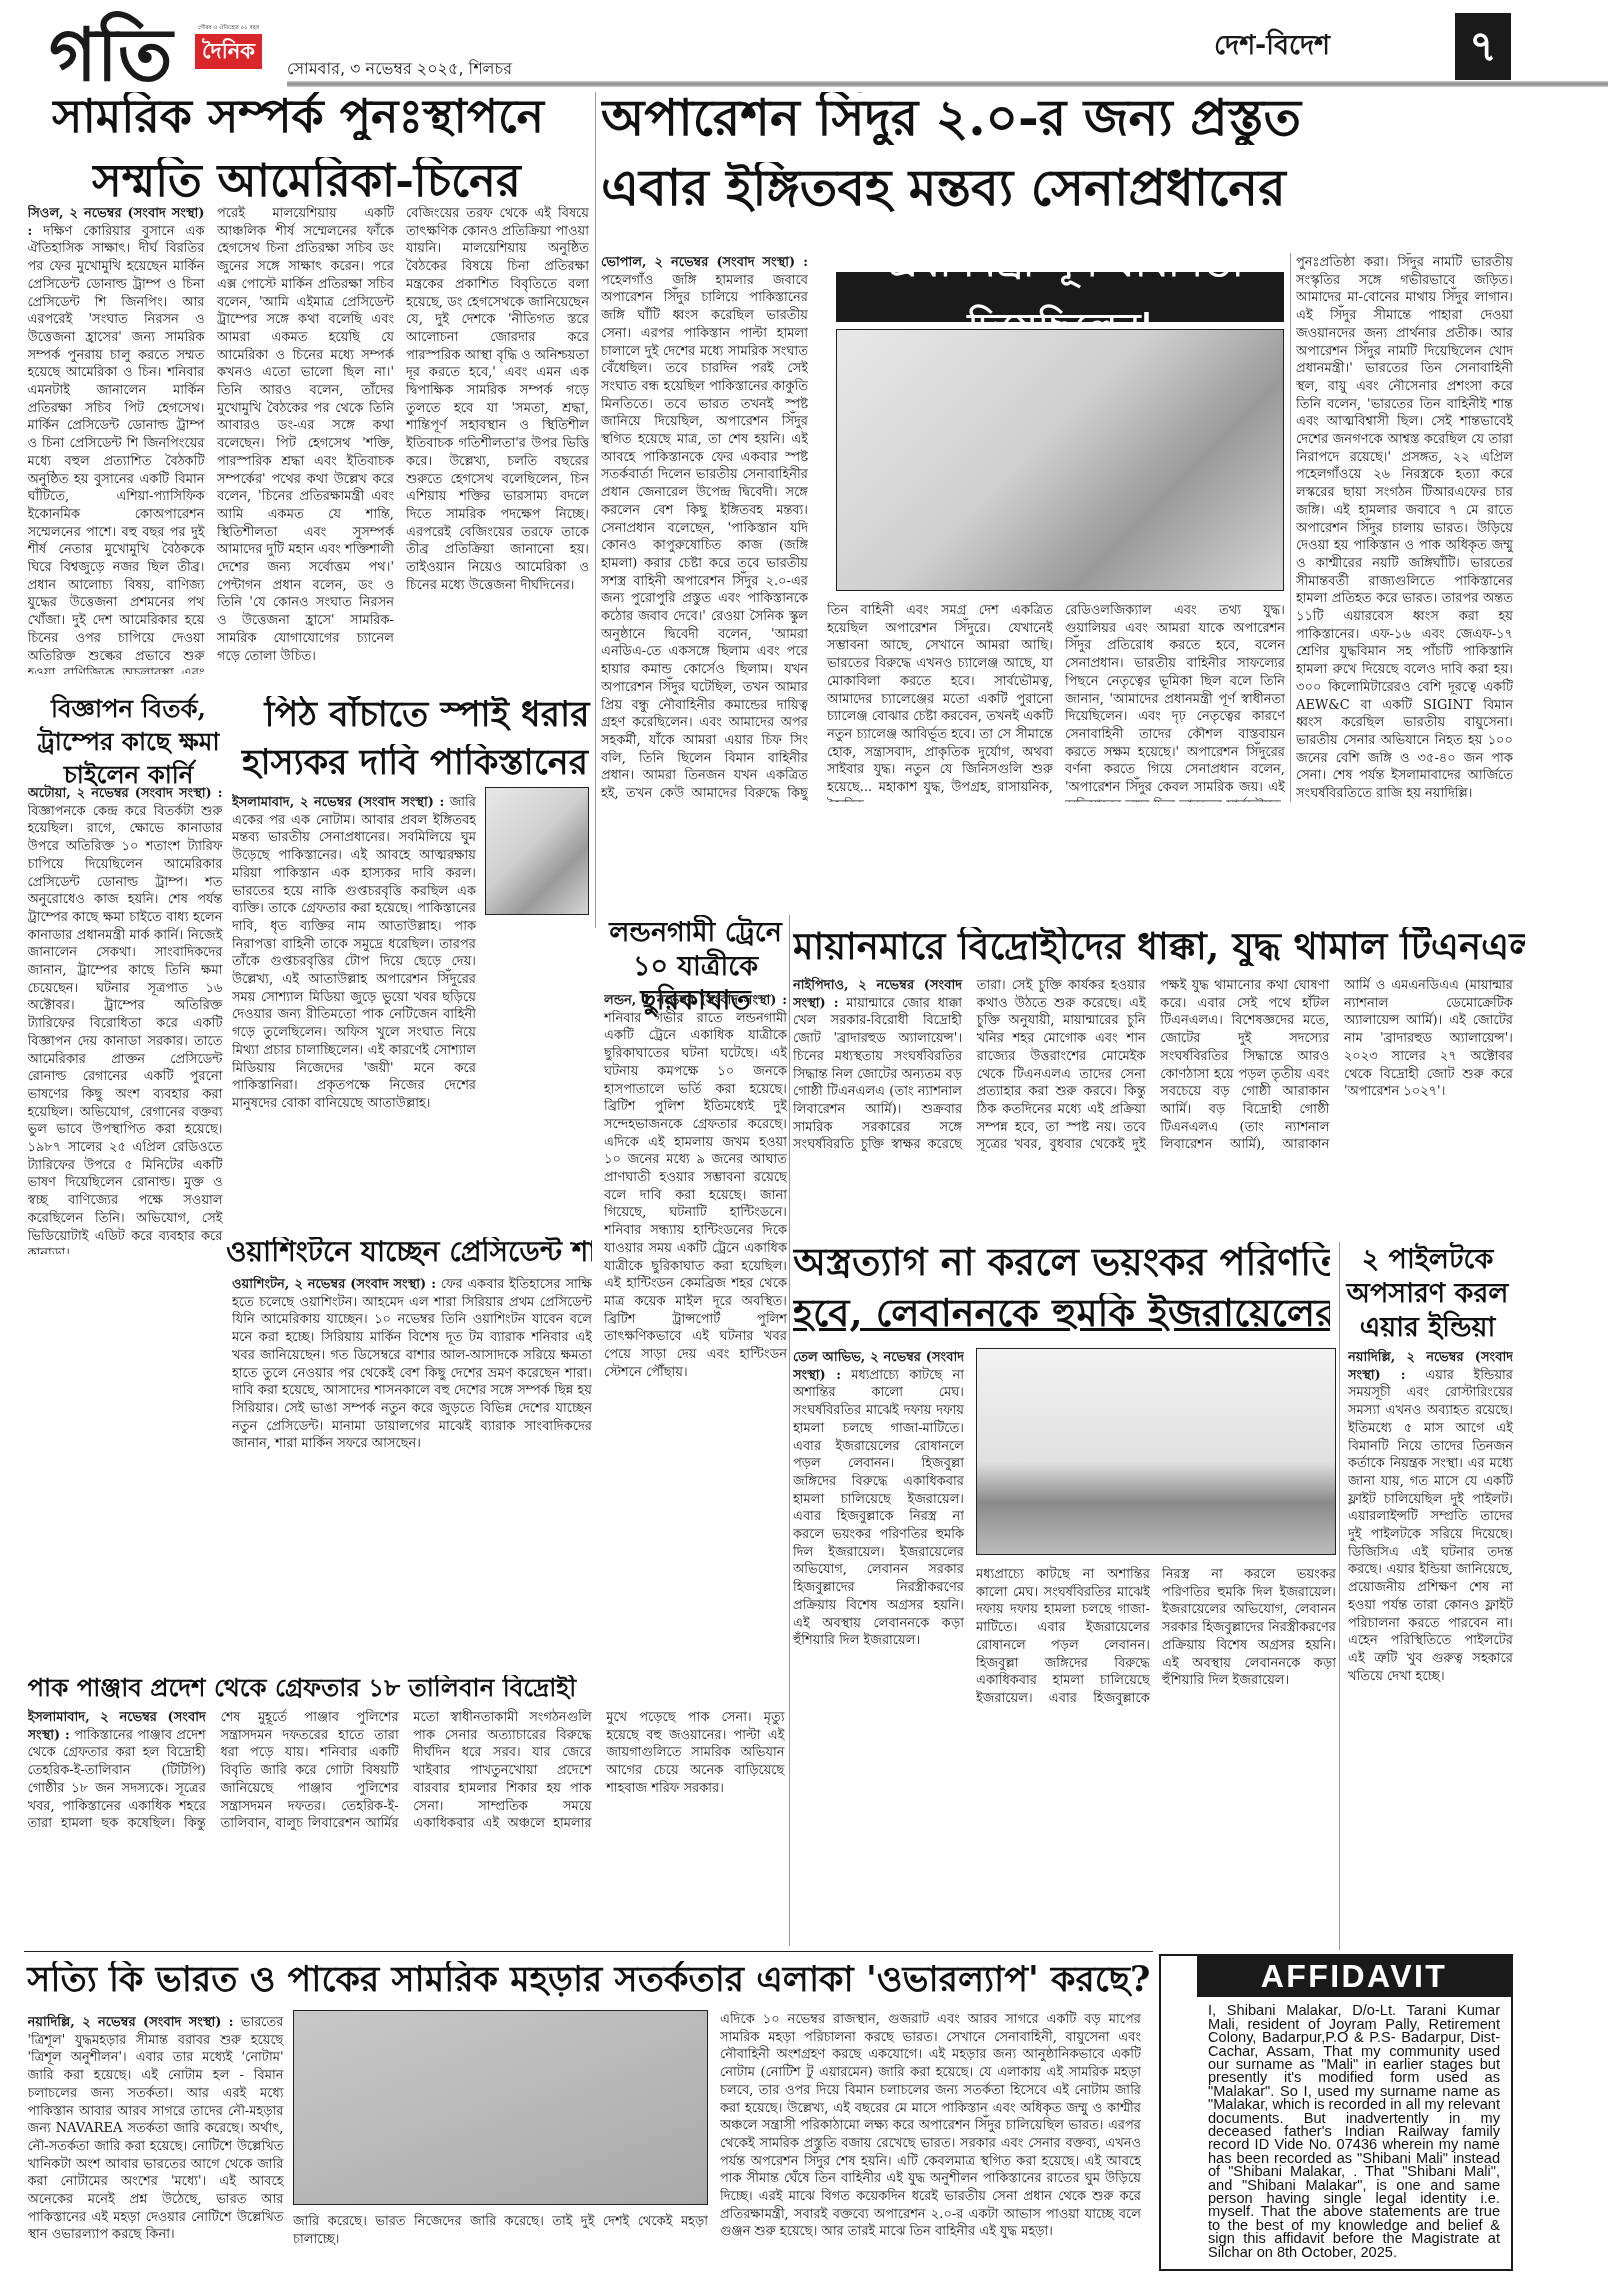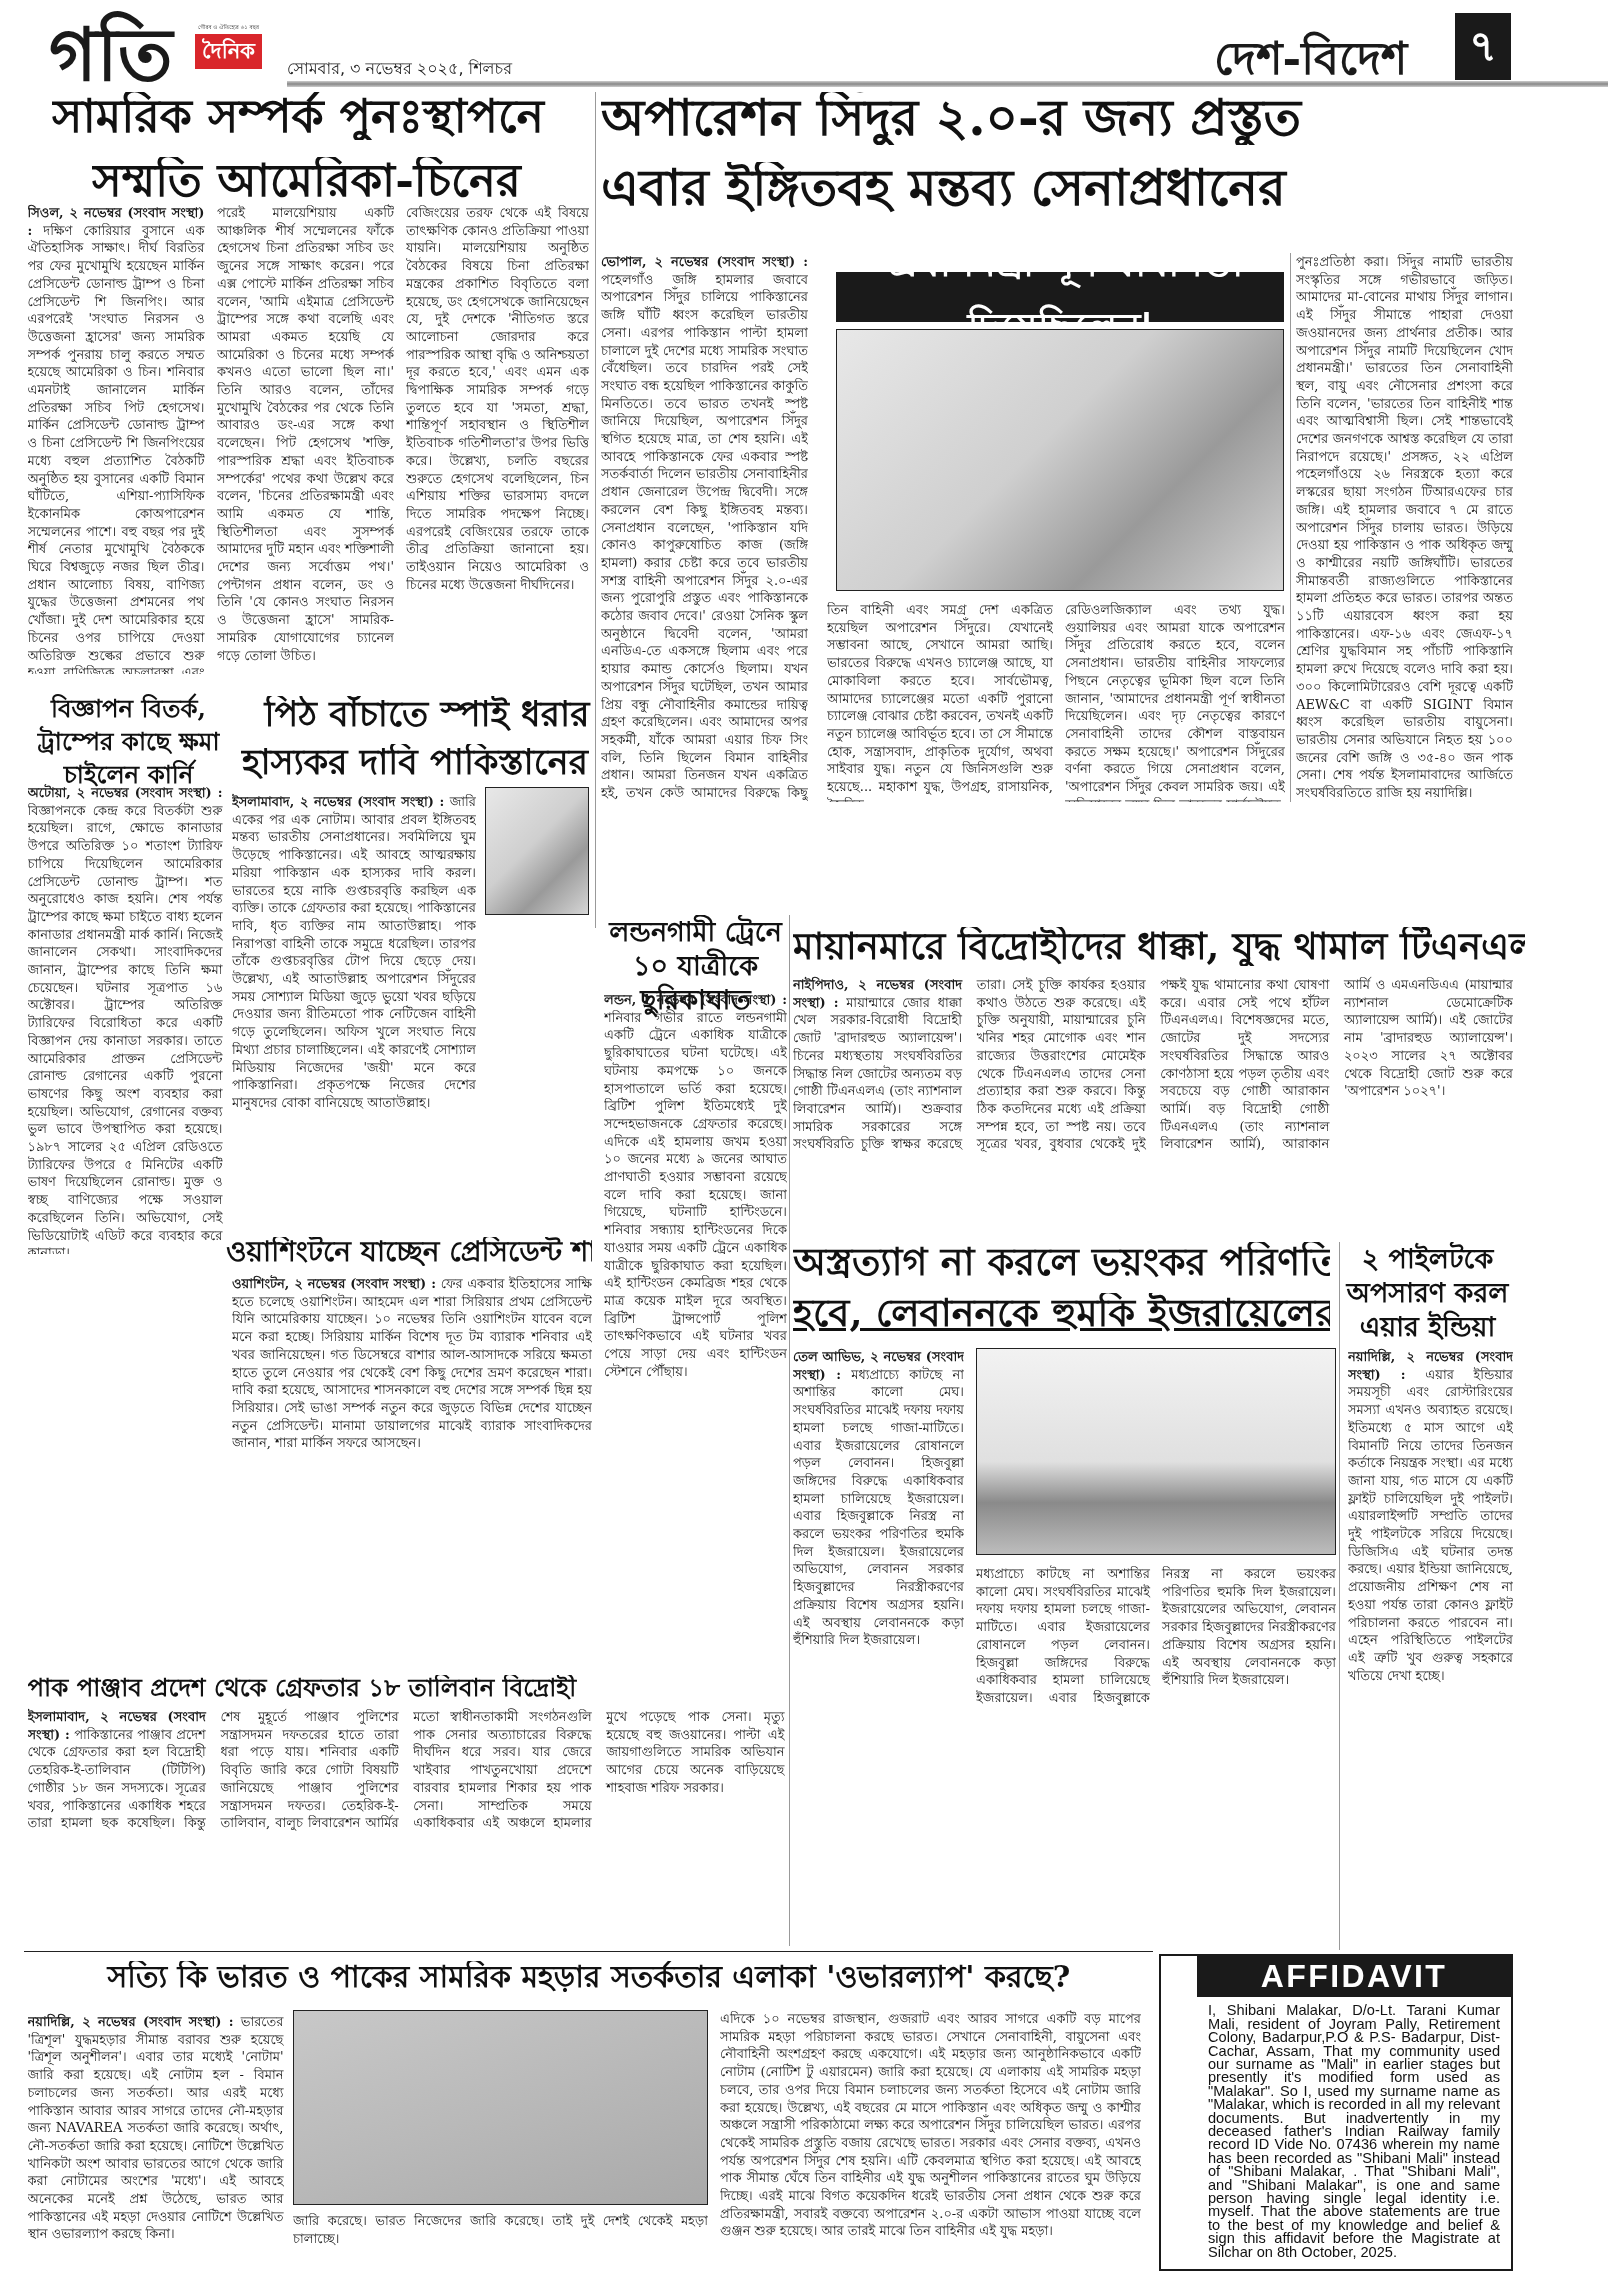--- a/index.html
+++ b/index.html
@@ -7,21 +7,21 @@
     width: 1618px; height: 2273px; background: #ffffff; color: #111;
     font-family: "DejaVu Sans", sans-serif; position: relative; overflow: hidden;
   }
   .abs { position: absolute; }
   .masthead-logo { left: 49px; top: 18.3px; font-size: 73px; font-weight: bold; line-height: 1; color: #1a1a1a; font-family: "DejaVu Serif", serif; }
   .dainik-box { left: 195px; top: 24.4px; width: 67px; height: 61px; background: #fff; }
   .dainik-top { font-size: 5.5px; text-align: center; color: #222; height: 9.8px; }
   .dainik-red { background: #d9262b; color: #fff; font-size: 21px; font-weight: bold; text-align: center; height: 35px; line-height: 35px; }
   .dateline { left: 287px; top: 56px; font-size: 16px; color: #222; }
   .rule-top { left: 287px; top: 81px; width: 1321px; height: 6.1px; background: linear-gradient(#ccc, #888, #ccc); }
-  .section-name { left: 1214px; top: 24.4px; font-size: 45px; font-weight: bold; color: #1a1a1a; font-family: "DejaVu Serif", serif; }
+  .section-name { left: 1214px; top: 24.4px; font-size: 27px; font-weight: bold; color: #1a1a1a; font-family: "DejaVu Serif", serif; }
   .page-no { left: 1455px; top: 13.4px; width: 56px; height: 67px; background: #1a1a1a; color: #fff; font-size: 43px; font-weight: bold; text-align: center; line-height: 67px; }
 
   .hl { font-weight: bold; color: #111; font-family: "DejaVu Serif", serif; line-height: 1.05; white-space: nowrap; overflow: hidden; }
   .txt { font-size: 13px; line-height: 17.7px; text-align: justify; color: #1a1a1a; overflow: hidden; font-family: "DejaVu Serif", serif; }
   .txt b { font-weight: bold; }
   .vrule { background: #999; width: 0.6px; }
   .hrule { background: #222; height: 1.2px; }
 
   .photo { background: linear-gradient(135deg, #e8e8e8 0%, #cfcfcf 45%, #9a9a9a 70%, #d6d6d6 100%); border: 1.8px solid #222; }
   .quote-bar { background: #1a1a1a; color: #fff; font-size: 39px; font-weight: bold; text-align: center; font-family: "DejaVu Serif", serif; display:flex; align-items:center; justify-content:center; }
@@ -112,21 +112,21 @@
   <span>এয়ার ইন্ডিয়ার সময়সূচী এবং রোস্টারিংয়ের সমস্যা এখনও অব্যাহত রয়েছে। ইতিমধ্যে ৫ মাস আগে এই বিমানটি নিয়ে তাদের তিনজন কর্তাকে নিয়ন্ত্রক সংস্থা। এর মধ্যে জানা যায়, গত মাসে যে একটি ফ্লাইট চালিয়েছিল দুই পাইলট। এয়ারলাইন্সটি সম্প্রতি তাদের দুই পাইলটকে সরিয়ে দিয়েছে। ডিজিসিএ এই ঘটনার তদন্ত করছে। এয়ার ইন্ডিয়া জানিয়েছে, প্রয়োজনীয় প্রশিক্ষণ শেষ না হওয়া পর্যন্ত তারা কোনও ফ্লাইট পরিচালনা করতে পারবেন না। এহেন পরিস্থিতিতে পাইলটের এই ত্রুটি খুব গুরুত্ব সহকারে খতিয়ে দেখা হচ্ছে।</span>
 </div>
 
 <div class="abs hl" style="left:27.5px;top:1675px;width:567px;font-size:24.4px;">পাক পাঞ্জাব প্রদেশ থেকে গ্রেফতার ১৮ তালিবান বিদ্রোহী</div>
 <div class="abs txt" style="left:27.5px;top:1708px;width:757px;height:201px;column-count:4;column-gap:14.6px;">
   <b>ইসলামাবাদ, ২ নভেম্বর (সংবাদ সংস্থা) :</b>
   <span>পাকিস্তানের পাঞ্জাব প্রদেশ থেকে গ্রেফতার করা হল বিদ্রোহী তেহরিক-ই-তালিবান (টিটিপি) গোষ্ঠীর ১৮ জন সদস্যকে। সূত্রের খবর, পাকিস্তানের একাধিক শহরে তারা হামলা ছক কষেছিল। কিন্তু শেষ মুহূর্তে পাঞ্জাব পুলিশের সন্ত্রাসদমন দফতরের হাতে তারা ধরা পড়ে যায়। শনিবার একটি বিবৃতি জারি করে গোটা বিষয়টি জানিয়েছে পাঞ্জাব পুলিশের সন্ত্রাসদমন দফতর। তেহরিক-ই-তালিবান, বালুচ লিবারেশন আর্মির মতো স্বাধীনতাকামী সংগঠনগুলি পাক সেনার অত্যাচারের বিরুদ্ধে দীর্ঘদিন ধরে সরব। যার জেরে খাইবার পাখতুনখোয়া প্রদেশে বারবার হামলার শিকার হয় পাক সেনা। সাম্প্রতিক সময়ে একাধিকবার এই অঞ্চলে হামলার মুখে পড়েছে পাক সেনা। মৃত্যু হয়েছে বহু জওয়ানের। পাল্টা এই জায়গাগুলিতে সামরিক অভিযান আগের চেয়ে অনেক বাড়িয়েছে শাহবাজ শরিফ সরকার।</span>
 </div>
 
 <div class="abs hrule" style="left:24.4px;top:1951px;width:1129px;"></div>
-<div class="abs hl" style="left:24.4px;top:1961px;width:1129px;font-size:30px;text-align:center;">সত্যি কি ভারত ও পাকের সামরিক মহড়ার সতর্কতার এলাকা 'ওভারল্যাপ' করছে?</div>
+<div class="abs hl" style="left:24.4px;top:1961px;width:1129px;font-size:35px;text-align:center;">সত্যি কি ভারত ও পাকের সামরিক মহড়ার সতর্কতার এলাকা 'ওভারল্যাপ' করছে?</div>
 <div class="abs txt" style="left:27.5px;top:2013px;width:256px;height:244px;">
   <b>নয়াদিল্লি, ২ নভেম্বর (সংবাদ সংস্থা) :</b>
   <span>ভারতের 'ত্রিশূল' যুদ্ধমহড়ার সীমান্ত বরাবর শুরু হয়েছে 'ত্রিশূল অনুশীলন'। এবার তার মধ্যেই 'নোটাম' জারি করা হয়েছে। এই নোটাম হল - বিমান চলাচলের জন্য সতর্কতা। আর এরই মধ্যে পাকিস্তান আবার আরব সাগরে তাদের নৌ-মহড়ার জন্য NAVAREA সতর্কতা জারি করেছে। অর্থাৎ, নৌ-সতর্কতা জারি করা হয়েছে। নোটিশে উল্লেখিত খানিকটা অংশ আবার ভারতের আগে থেকে জারি করা নোটামের অংশের 'মধ্যে'। এই আবহে অনেকের মনেই প্রশ্ন উঠেছে, ভারত আর পাকিস্তানের এই মহড়া দেওয়ার নোটিশে উল্লেখিত স্থান ওভারল্যাপ করছে কিনা।</span>
 </div>
 <div class="abs photo" style="left:293px;top:2010px;width:415px;height:195px;background:linear-gradient(160deg,#c8c8c8 0%,#b9b9b9 50%,#a9a9a9 100%);"></div>
 <div class="abs txt" style="left:293px;top:2212px;width:415px;height:55px;">জারি করেছে। ভারত নিজেদের জারি করেছে। তাই দুই দেশই থেকেই মহড়া চালাচ্ছে।</div>
 <div class="abs txt" style="left:720px;top:2010px;width:421px;height:256px;">এদিকে ১০ নভেম্বর রাজস্থান, গুজরাট এবং আরব সাগরে একটি বড় মাপের সামরিক মহড়া পরিচালনা করছে ভারত। সেখানে সেনাবাহিনী, বায়ুসেনা এবং নৌবাহিনী অংশগ্রহণ করছে একযোগে। এই মহড়ার জন্য আনুষ্ঠানিকভাবে একটি নোটাম (নোটিশ টু এয়ারমেন) জারি করা হয়েছে। যে এলাকায় এই সামরিক মহড়া চলবে, তার ওপর দিয়ে বিমান চলাচলের জন্য সতর্কতা হিসেবে এই নোটাম জারি করা হয়েছে। উল্লেখ্য, এই বছরের মে মাসে পাকিস্তান এবং অধিকৃত জম্মু ও কাশ্মীর অঞ্চলে সন্ত্রাসী পরিকাঠামো লক্ষ্য করে অপারেশন সিঁদুর চালিয়েছিল ভারত। এরপর থেকেই সামরিক প্রস্তুতি বজায় রেখেছে ভারত। সরকার এবং সেনার বক্তব্য, এখনও পর্যন্ত অপরেশন সিঁদুর শেষ হয়নি। এটি কেবলমাত্র স্থগিত করা হয়েছে। এই আবহে পাক সীমান্ত ঘেঁষে তিন বাহিনীর এই যুদ্ধ অনুশীলন পাকিস্তানের রাতের ঘুম উড়িয়ে দিচ্ছে। এরই মাঝে বিগত কয়েকদিন ধরেই ভারতীয় সেনা প্রধান থেকে শুরু করে প্রতিরক্ষামন্ত্রী, সবারই বক্তব্যে অপারেশন ২.০-র একটা আভাস পাওয়া যাচ্ছে বলে গুঞ্জন শুরু হয়েছে। আর তারই মাঝে তিন বাহিনীর এই যুদ্ধ মহড়া।</div>
 
 <div class="abs affidavit" style="left:1159px;top:1954px;width:354px;height:317px;">
   <div class="aff-head">AFFIDAVIT</div>

